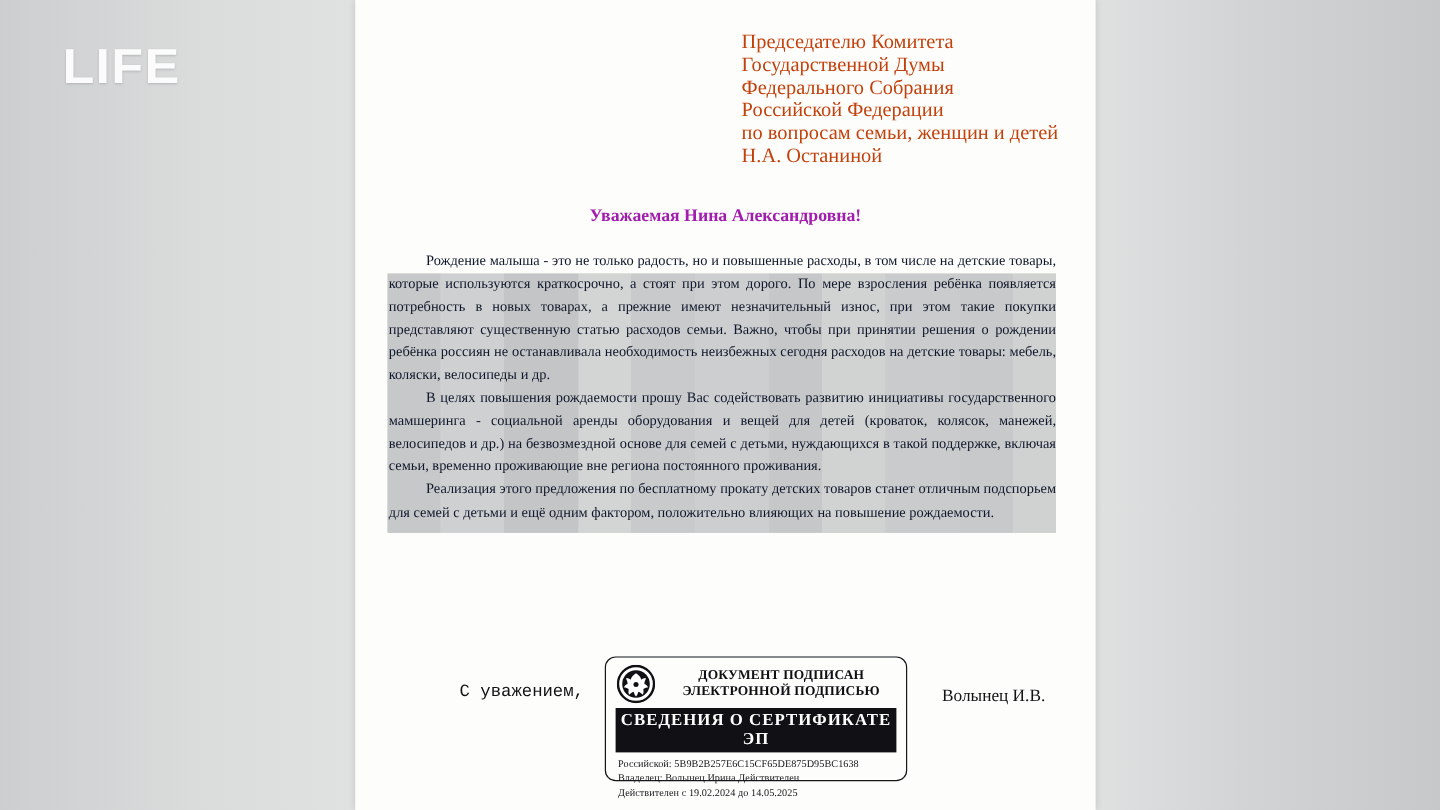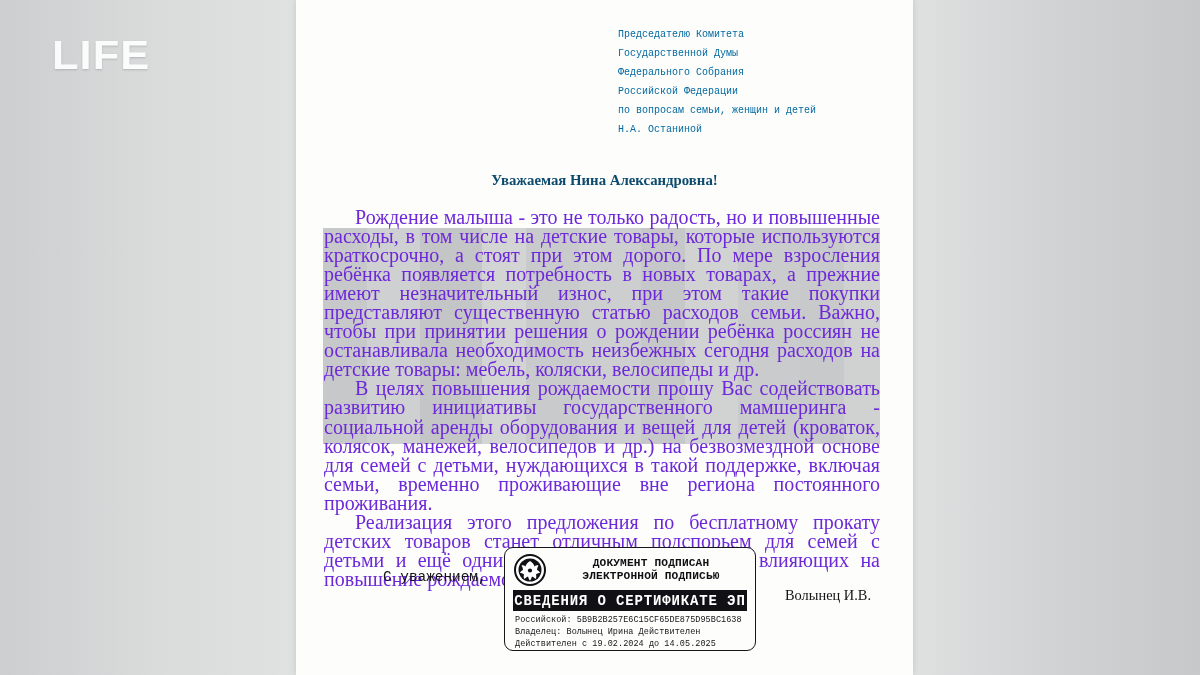--- a/index.html
+++ b/index.html
@@ -78,36 +78,35 @@
     top: 0;
     width: 617px;
     height: 675px;
   }
 
   #addressee {
     position: absolute;
     left: 322px;
     top: 25px;
     width: 290px;
-    font-size: 10px;
+    font-size: 17px;
     line-height: 19.1px;
-    color: #0369a1;
+    color: #c2410c;
     white-space: pre-line;
-    font-family: Liberation Mono, monospace;
   }
 
   #salutation {
     position: absolute;
     left: 0;
     top: 172px;
     width: 617px;
     text-align: center;
     font-size: 14.8px;
     font-weight: bold;
-    color: #0c4a6e;
+    color: #a21caf;
   }
 
   
   #gray-band {
     position: absolute;
     left: 27px;
     top: 228px;
     width: 557px;
     height: 216px;
     background: #c9cacb;
@@ -116,23 +115,23 @@
     position: absolute;
     top: 0;
     height: 100%;
   }
 
   #paragraphs {
     position: absolute;
     left: 28px;
     top: 208px;
     width: 556px;
-    font-size: 20px;
+    font-size: 12px;
     line-height: 19.05px;
-    color: #6d28d9;
+    color: #0f172a;
     text-align: justify;
   }
   #paragraphs p {
     margin: 0;
     text-indent: 31px;
     text-align: justify;
     text-justify: inter-word;
   }
 
   
@@ -140,37 +139,37 @@
     position: absolute;
     left: 87px;
     top: 569px;
     font-size: 14.4px;
     color: #131315;
     font-family: Liberation Mono, monospace;
   }
   #sig-right {
     position: absolute;
     left: 489px;
-    top: 587px;
+    top: 572px;
     font-size: 14.4px;
     color: #131315;
   }
 
   
   #stamp {
     position: absolute;
     left: 208px;
     top: 547px;
     width: 252px;
     height: 104px;
     border: 1.6px solid #15161a;
     border-radius: 9px;
     background: #fdfdfb;
     box-sizing: border-box;
-    font-family: Liberation Mono, monospace;
+    font-family: Liberation Serif, serif;
   }
   #stamp-top {
     display: flex;
     align-items: center;
     padding: 6px 8px 3px 9px;
     gap: 9px;
   }
   #emblem {
     width: 32px;
     height: 32px;

